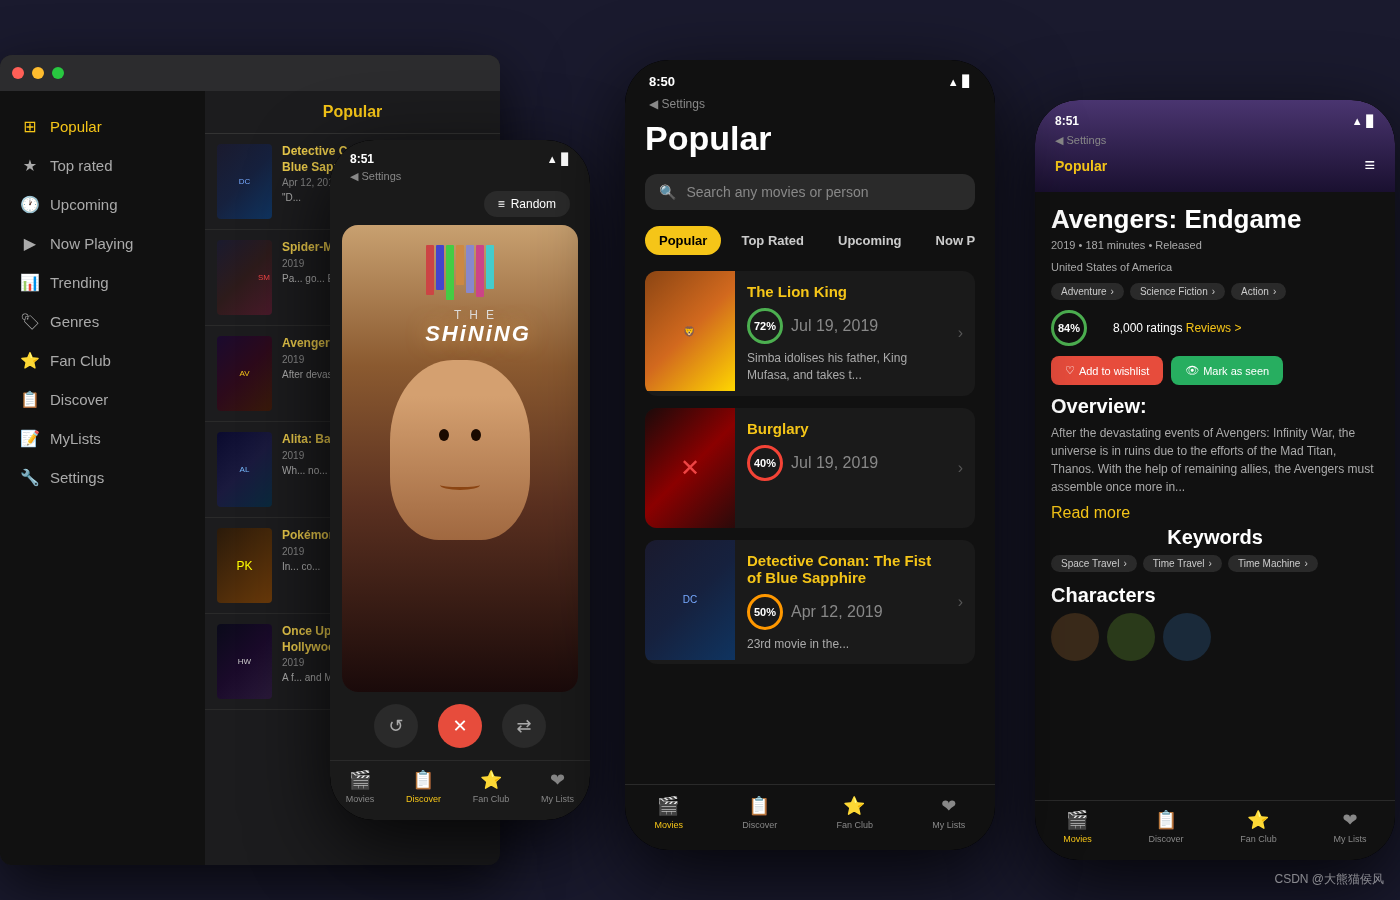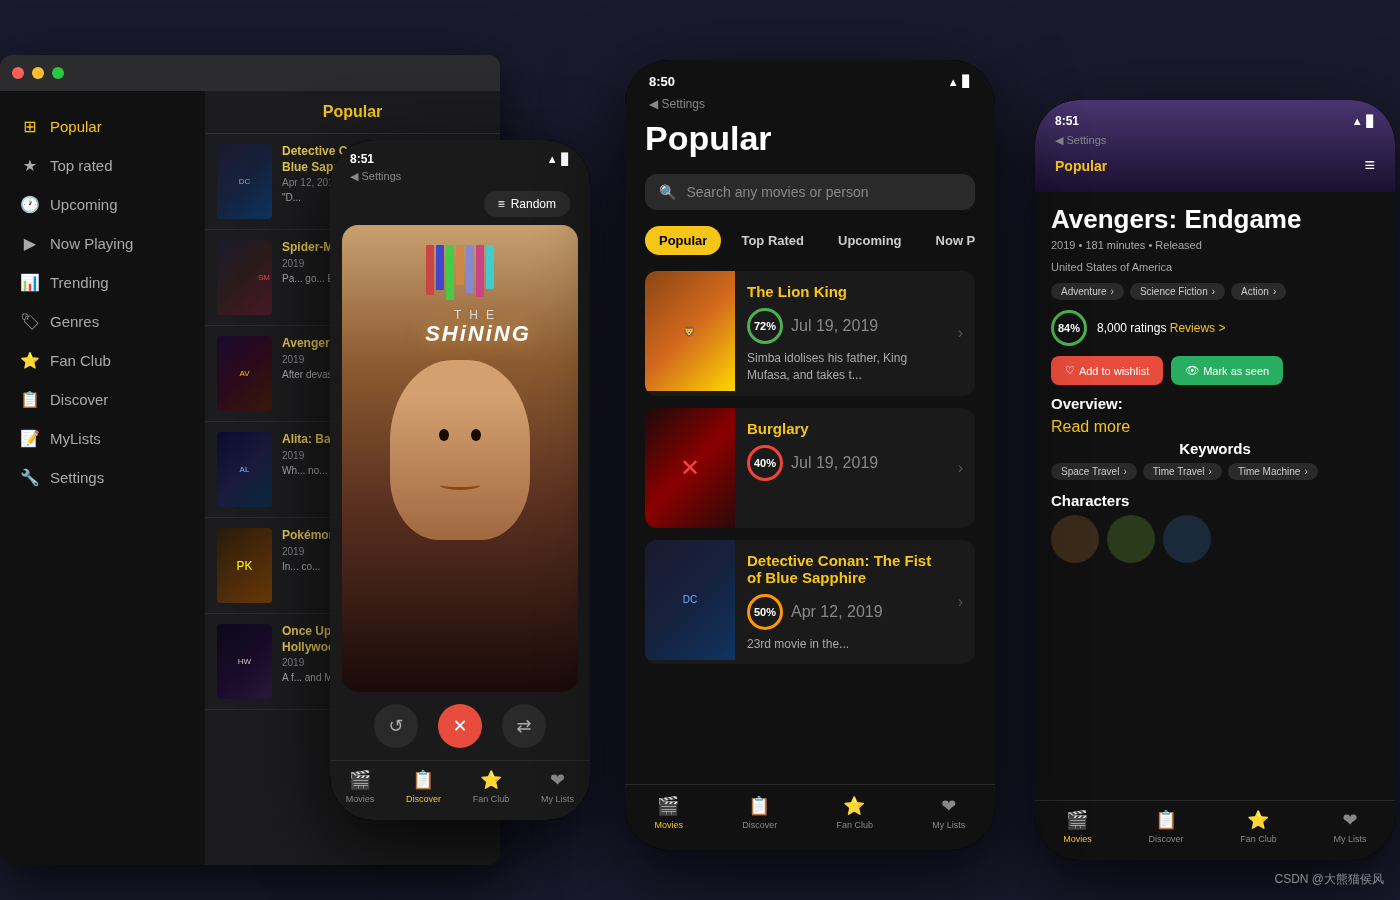--- a/index.html
+++ b/index.html
@@ -400,21 +400,21 @@
       cursor: pointer;
     }
     .rating-row2 { display: flex; align-items: center; gap: 10px; margin-bottom: 10px; }
     .rating-circle2 {
       width: 36px; height: 36px;
       border-radius: 50%;
       border: 3px solid #4caf50;
       display: flex; align-items: center; justify-content: center;
       font-size: 11px; font-weight: bold; color: #fff;
     }
-    .ratings-text { font-size: 12px; color: #fff; }
+    .ratings-text { font-size: 12px; color: #fff; margin-left: 16px; }
     .reviews-link { color: #f5c518; cursor: pointer; }
     .action-buttons { display: flex; gap: 8px; margin-bottom: 10px; }
     .wishlist-btn {
       background: #e74c3c;
       color: #fff;
       border: none;
       padding: 8px 14px;
       border-radius: 8px;
       font-size: 11px;
       cursor: pointer;
@@ -429,21 +429,21 @@
       font-size: 11px;
       cursor: pointer;
       display: flex; align-items: center; gap: 4px;
     }
     .phone4-scroll {
       flex: 1;
       overflow-y: auto;
       padding: 12px 16px;
       background: #111;
     }
-    .section-title { font-size: 15px; font-weight: 700; color: #fff; margin-bottom: 6px; }
+    .section-title { font-size: 20px; font-weight: 700; color: #fff; margin-bottom: 6px; }
     .overview-text { font-size: 12px; color: #aaa; line-height: 1.5; margin-bottom: 8px; }
     .read-more { font-size: 16px; color: #f5c518; cursor: pointer; }
     .keyword-tags { display: flex; gap: 6px; flex-wrap: wrap; margin-bottom: 12px; }
     .keyword-tag {
       background: #2a2a2a;
       color: #ccc;
       font-size: 10px;
       padding: 3px 10px;
       border-radius: 12px;
       cursor: pointer;
@@ -905,20 +905,21 @@
           <span>♡</span>
           <span>Add to wishlist</span>
         </button>
         <button class="seen-btn">
           <span>👁</span>
           <span>Mark as seen</span>
         </button>
       </div>
 
       <div class="section-title">Overview:</div>
+      <div class="overview-text">After the devastating events of Avengers: Infinity War, the universe is in ruins due to the efforts of the Mad Titan, Thanos. With the help of remaining allies, the Avengers must assemble once more in...</div>
       <div class="read-more">Read more</div>
 
       <div style="margin-top:4px;text-align:center;">
         <div class="section-title">Keywords</div>
         <div class="keyword-tags">
           <span class="keyword-tag">
             <span>Space Travel</span>
             <span>›</span>
           </span>
           <span class="keyword-tag">

